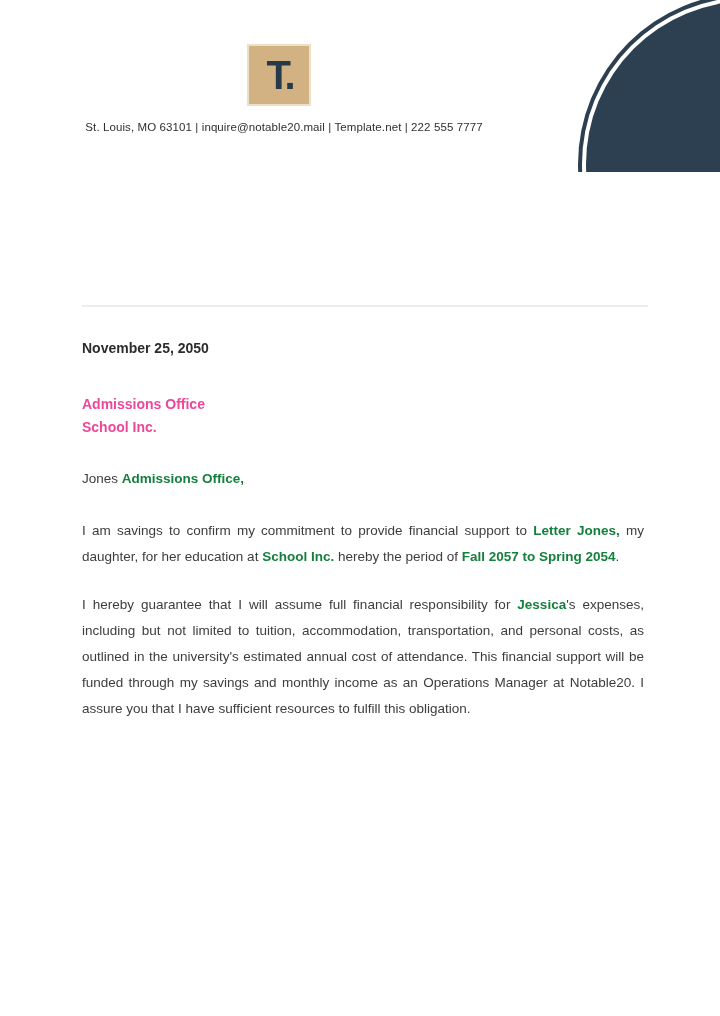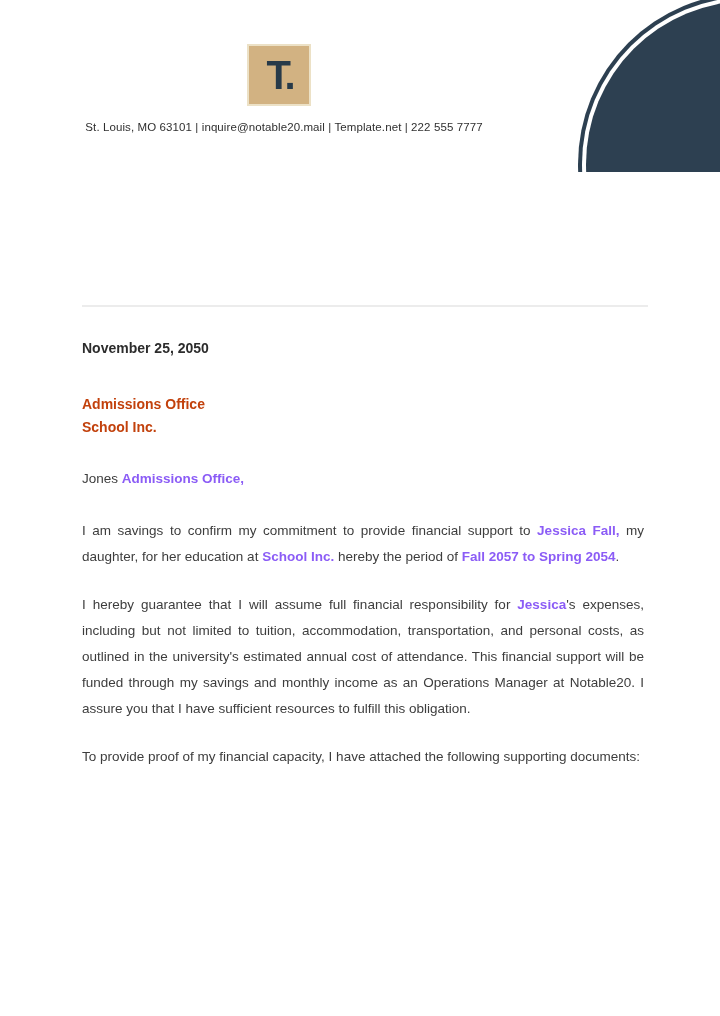--- a/index.html
+++ b/index.html
@@ -34,23 +34,23 @@
   .title {
     position:absolute; top:245px; left:0; right:0; text-align:center;
     font-size:24px; font-weight:bold; color:#1f1f1f; letter-spacing:0.2px;
   }
 
   .divider { position:absolute; top:305px; left:82px; width:566px; height:2px; background:#ececec; }
 
   .content { position:absolute; top:323px; left:82px; width:562px; color:#3d3d3d; font-size:13.5px;margin-top:14px; }
   .date { font-size:14px; font-weight:bold; color:#2c2c2c; line-height:23px; margin:0 0 33px 0; }
   .recipient { margin:0 0 28px 0; }
-  .recipient-line { font-size:14px; font-weight:bold; color:#c2410c; line-height:23px; }
+  .recipient-line { font-size:14px; font-weight:bold; color:#ec4899; line-height:23px; }
   .salutation { line-height:23px; margin:0 0 28px 0; }
-  .content b { color:#8b5cf6; }
+  .content b { color:#15803d; }
   p.body { margin:0 0 22px 0; line-height:26px; text-align:justify; text-justify:inter-word; }
 </style>
 </head>
 <body>
 
 <div class="page">
 
   <div class="corner">
     <div class="c c-outer"></div>
     <div class="c c-gap"></div>
@@ -69,18 +69,17 @@
   <div class="content">
     <div class="date">November 25, 2050</div>
 
     <div class="recipient">
       <div class="recipient-line">Admissions Office</div>
       <div class="recipient-line">School Inc.</div>
     </div>
 
     <div class="salutation"><span>Jones </span><b>Admissions Office,</b></div>
 
-    <p class="body"><span>I am savings to confirm my commitment to provide financial support to </span><b>Jessica Fall,</b><span> my daughter, for her education at </span><b>School Inc.</b><span> hereby the period of </span><b>Fall 2057 to Spring 2054</b><span>.</span></p>
+    <p class="body"><span>I am savings to confirm my commitment to provide financial support to </span><b>Letter Jones,</b><span> my daughter, for her education at </span><b>School Inc.</b><span> hereby the period of </span><b>Fall 2057 to Spring 2054</b><span>.</span></p>
     <p class="body"><span>I hereby guarantee that I will assume full financial responsibility for </span><b>Jessica</b><span>'s expenses, including but not limited to tuition, accommodation, transportation, and personal costs, as outlined in the university's estimated annual cost of attendance. This financial support will be funded through my savings and monthly income as an Operations Manager at Notable20. I assure you that I have sufficient resources to fulfill this obligation.</span></p>
-    <p class="body"><span>To provide proof of my financial capacity, I have attached the following supporting documents:</span></p>
   </div>
 
 </div>
 
 </body></html>

